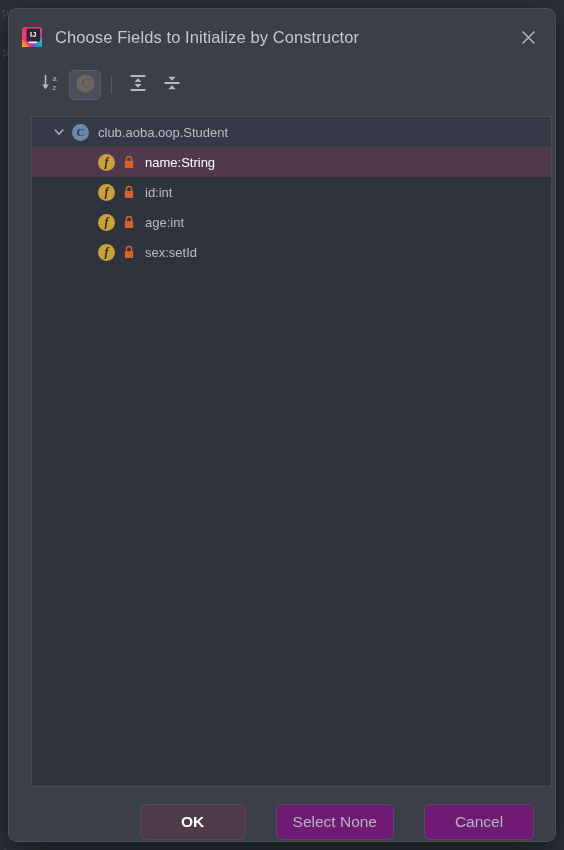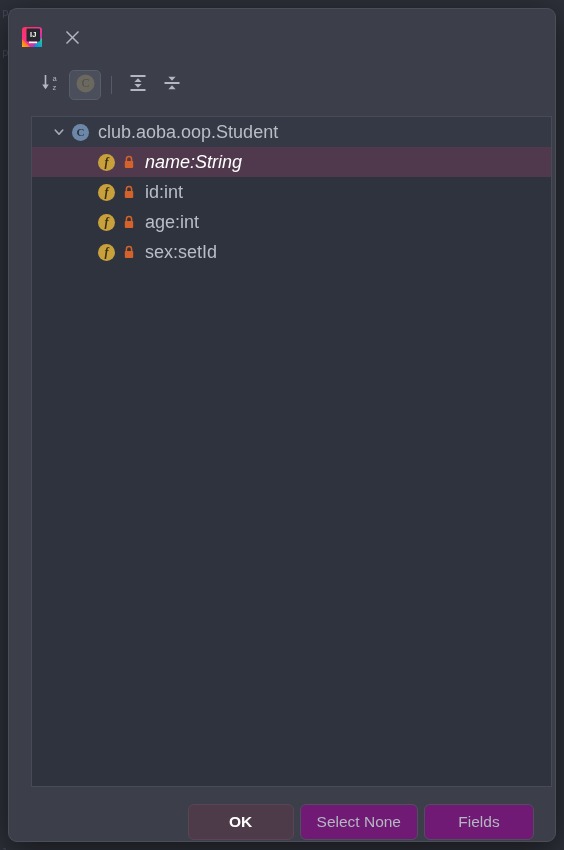--- a/index.html
+++ b/index.html
@@ -134,28 +134,27 @@
     background: #353945;
     padding-left: 20px;
   }
   .tree-row.field-row {
     padding-left: 66px;
   }
   .tree-row.selected {
     background: #50394c;
   }
   .row-label {
-    font-size: 18px;
+    font-size: 13px;
     color: #b9bdc6;
     margin-left: 9px;
   }
   .tree-row.selected .row-label {
     color: #ffffff;
     margin-left: 9px;
-    font-style: italic;
   }
   .chevron {
     width: 14px;
     height: 14px;
     flex: 0 0 auto;
     display: flex;
     align-items: center;
     justify-content: center;
     margin-right: 6px;
   }
@@ -203,21 +202,21 @@
     position: absolute;
     left: 0;
     right: 0;
     top: 795px;
     height: 40px;
     display: flex;
     align-items: flex-start;
     justify-content: flex-end;
     padding-right: 21px;
     box-sizing: border-box;
-    gap: 6px;
+    gap: 30px;
   }
   .dlg-btn {
     height: 36px;
     min-width: 110px;
     border-radius: 6px;
     display: flex;
     align-items: center;
     justify-content: center;
     font-size: 15.5px;
     color: #b4b8c1;
@@ -306,20 +305,21 @@
         </defs>
         <rect x="1" y="1" width="20" height="20" rx="3" fill="url(#ijA)"></rect>
         <path d="M1 13 L9 21 L1 21 Z" fill="url(#ijB)"></path>
         <path d="M21 12 L21 21 L12 21 Z" fill="url(#ijC)"></path>
         <rect x="5.5" y="2.5" width="13.5" height="13" rx="1" fill="#27282e"></rect>
         <text x="12.2" y="11.2" font-family="Liberation Sans, sans-serif" font-size="7.4" font-weight="bold" fill="#ffffff" text-anchor="middle">IJ</text>
         <rect x="8" y="15.6" width="8" height="1.6" fill="#ffffff"></rect>
       </svg>
     </div>
 
+    <div id="title-text">Choose Fields to Initialize by Constructor</div>
 
     <div id="close-button">
       <svg width="17" height="17" viewBox="0 0 17 17">
         <line x1="2.5" y1="2.5" x2="14.5" y2="14.5" stroke="#b2b6bf" stroke-width="1.5"></line>
         <line x1="14.5" y1="2.5" x2="2.5" y2="14.5" stroke="#b2b6bf" stroke-width="1.5"></line>
       </svg>
     </div>
   </div>
 
   <div id="toolbar">
@@ -421,16 +421,16 @@
           <rect x="1.8" y="5.9" width="8.4" height="7" rx="0.8" fill="#d4622a"></rect>
         </svg>
       </span>
       <span class="row-label">sex:setId</span>
     </div>
   </div>
 
   <div id="button-bar">
     <div class="dlg-btn default">OK</div>
     <div class="dlg-btn">Select None</div>
-    <div class="dlg-btn">Fields</div>
+    <div class="dlg-btn">Cancel</div>
   </div>
 
 </div>
 
 </body></html>

